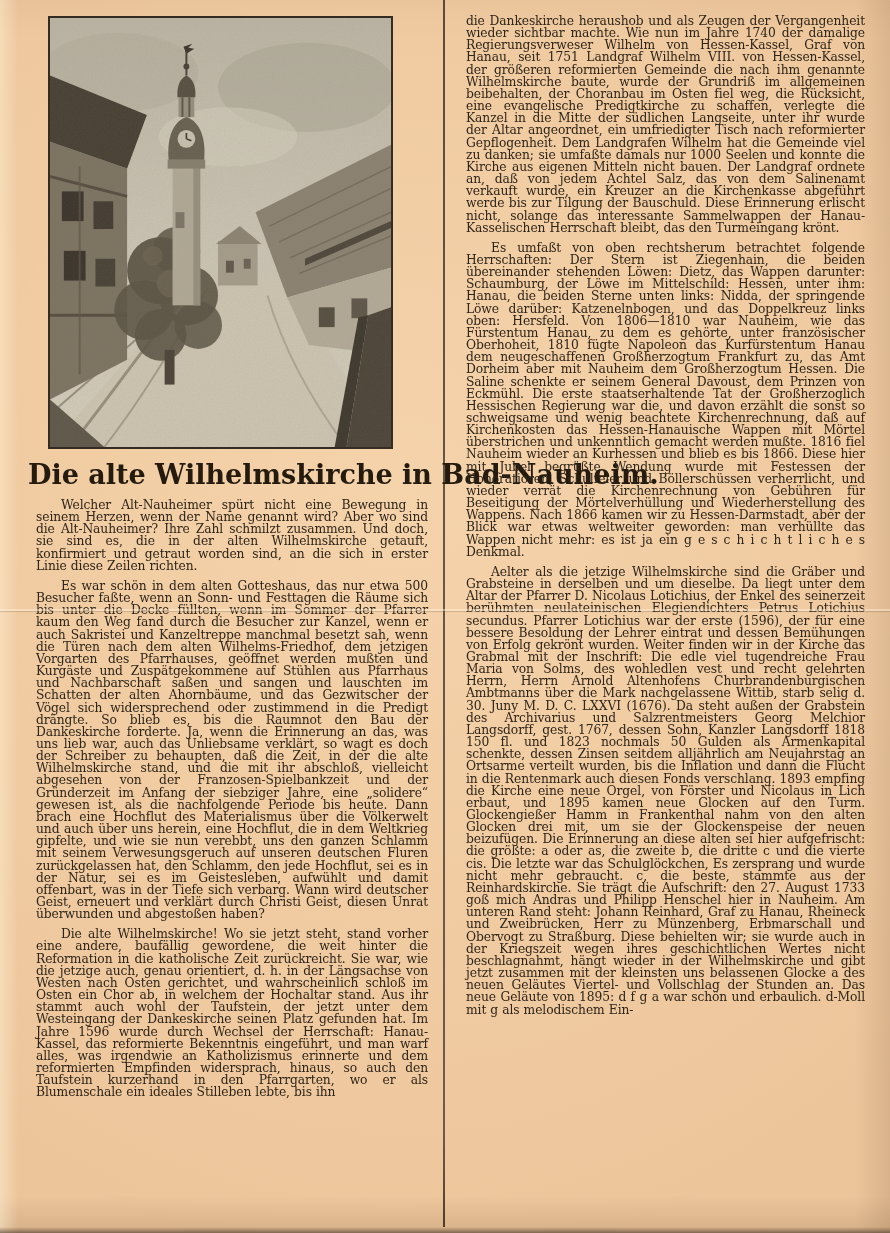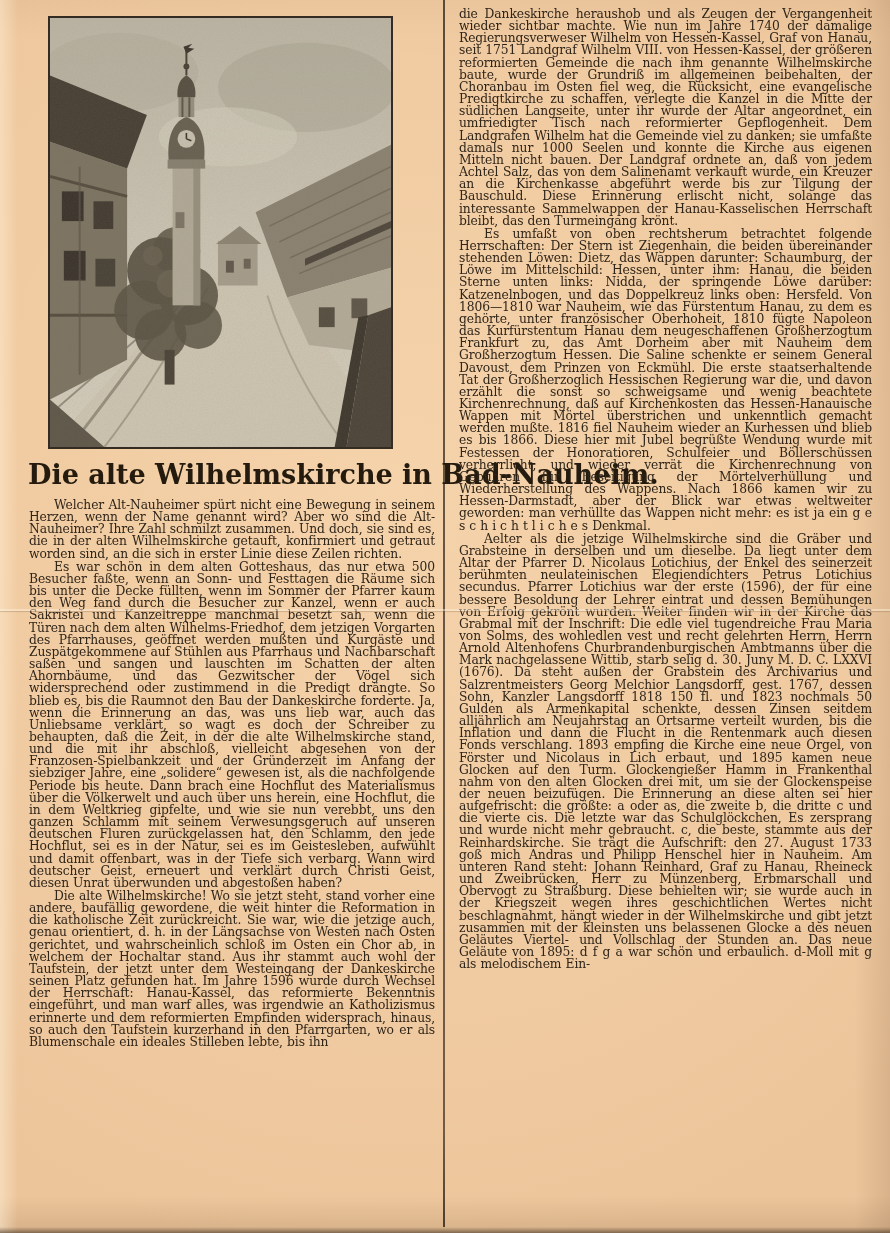--- a/index.html
+++ b/index.html
@@ -61,21 +61,21 @@
 
   .body-text {
     text-align: justify;
     font-size: 12.3px;
     line-height: 12.15px;
     letter-spacing: -0.1px;
     hyphens: auto;
     -webkit-hyphens: auto;
     word-spacing: 0.3px;
   }
-  .body-text p.para { margin: 1px; text-indent: 25px; }
+  .body-text p.para { margin: 8px; text-indent: 25px; }
   .body-text p.para.noindent { text-indent: 0; }
 </style>
 </head>
 <body>
 
 <div class="page">
 
   <div class="col-divider"></div>
 
   <div class="col left">

